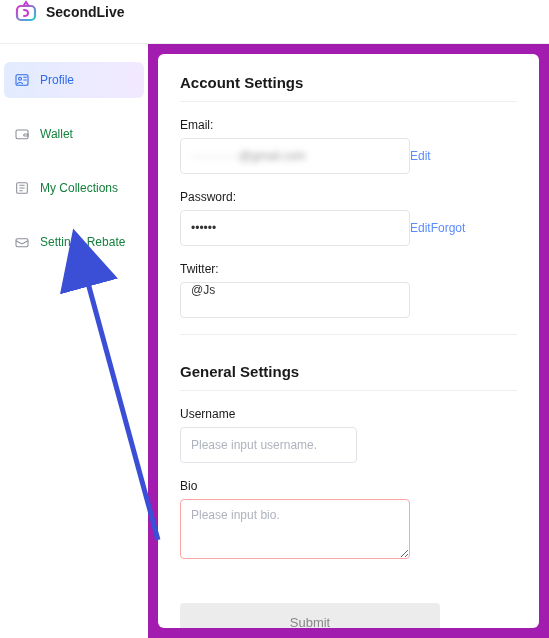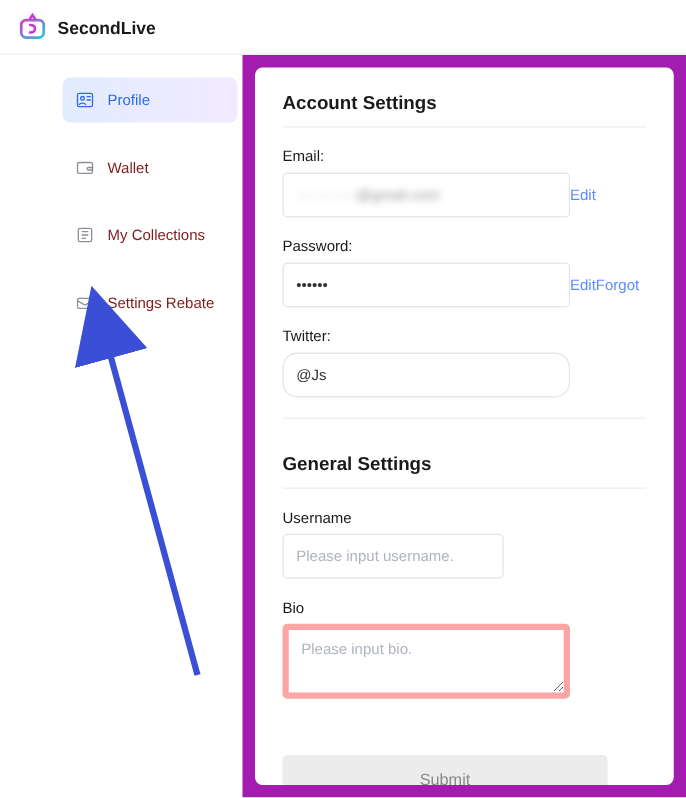--- a/index.html
+++ b/index.html
@@ -7,50 +7,50 @@
     font-family: -apple-system, BlinkMacSystemFont, "Segoe UI", Arial, sans-serif;
     background: #fff;
     width: 549px;
     height: 638px;
     overflow: hidden;
     position: relative;
   }
   .header {
     height: 44px;
     display: flex;
-    align-items: center;
+    align-items: flex-start;
     padding: 0 14px;
     border-bottom: 1px solid #eee;
     background: #fff;
   }
   .logo-wrap { display: flex; align-items: center; gap: 8px; }
   .logo-icon {
     width: 24px; height: 24px;
   }
   .brand { font-weight: 700; font-size: 14px; color: #1a1a1a; }
-  .layout { display: flex; height: calc(100% - 44px); padding-left: 46px; }
+  .layout { display: flex; height: calc(100% - 44px); }
   .sidebar {
     width: 148px;
     background: #fff;
     padding-top: 12px;
     flex-shrink: 0;
   }
   .content-area {
     flex: 1;
     background: #a21caf;
     padding: 10px 10px 10px 10px;
     overflow: hidden;
   }
   .side-item {
     display: flex;
     align-items: center;
     gap: 10px;
     padding: 10px 14px;
     font-size: 12px;
-    color: #7f1d1d;
+    color: #15803d;
     cursor: pointer;
     margin-bottom: 18px;
     position: relative;
   }
   .side-item.active {
     background: linear-gradient(90deg, #e2ecff 0%, #f2e9ff 100%);
     border-radius: 6px;
     color: #2c6bed;
     margin: 6px 4px 18px 4px;
     padding: 10px 10px;
@@ -97,21 +97,21 @@
   .link-btn {
     font-size: 12px;
     color: #5b8cff;
     cursor: pointer;
     background: none; border: none;
     font-family: inherit;
   }
   .blurred { filter: blur(3px); color: #999; }
   .textarea-input {
     width: 230px; height: 60px;
-    border: 5px solid #fca5a5;
+    border: 1px solid #fca5a5;
     border-radius: 4px;
     padding: 8px 10px;
     font-size: 12px;
     font-family: inherit;
     resize: both;
   }
   .textarea-input::placeholder { color: #aeb3bd; }
   .submit-btn {
     margin-top: 24px;
     width: 260px;
@@ -215,21 +215,21 @@
             <span>••••••</span>
           </div>
           <button class="link-btn">Edit</button>
           <button class="link-btn">Forgot</button>
         </div>
       </div>
 
       <div class="field-row">
         <label class="field-label">Twitter:</label>
         <div class="input-line">
-          <div class="text-input" style="display:flex;align-items:center;border-radius:12px;">
+          <div class="text-input" style="display:flex;">
             <span>@Js</span>
           </div>
         </div>
       </div>
 
       <hr class="hr-sep">
 
       <div class="section-title gs">General Settings</div>
 
       <div class="field-row">

